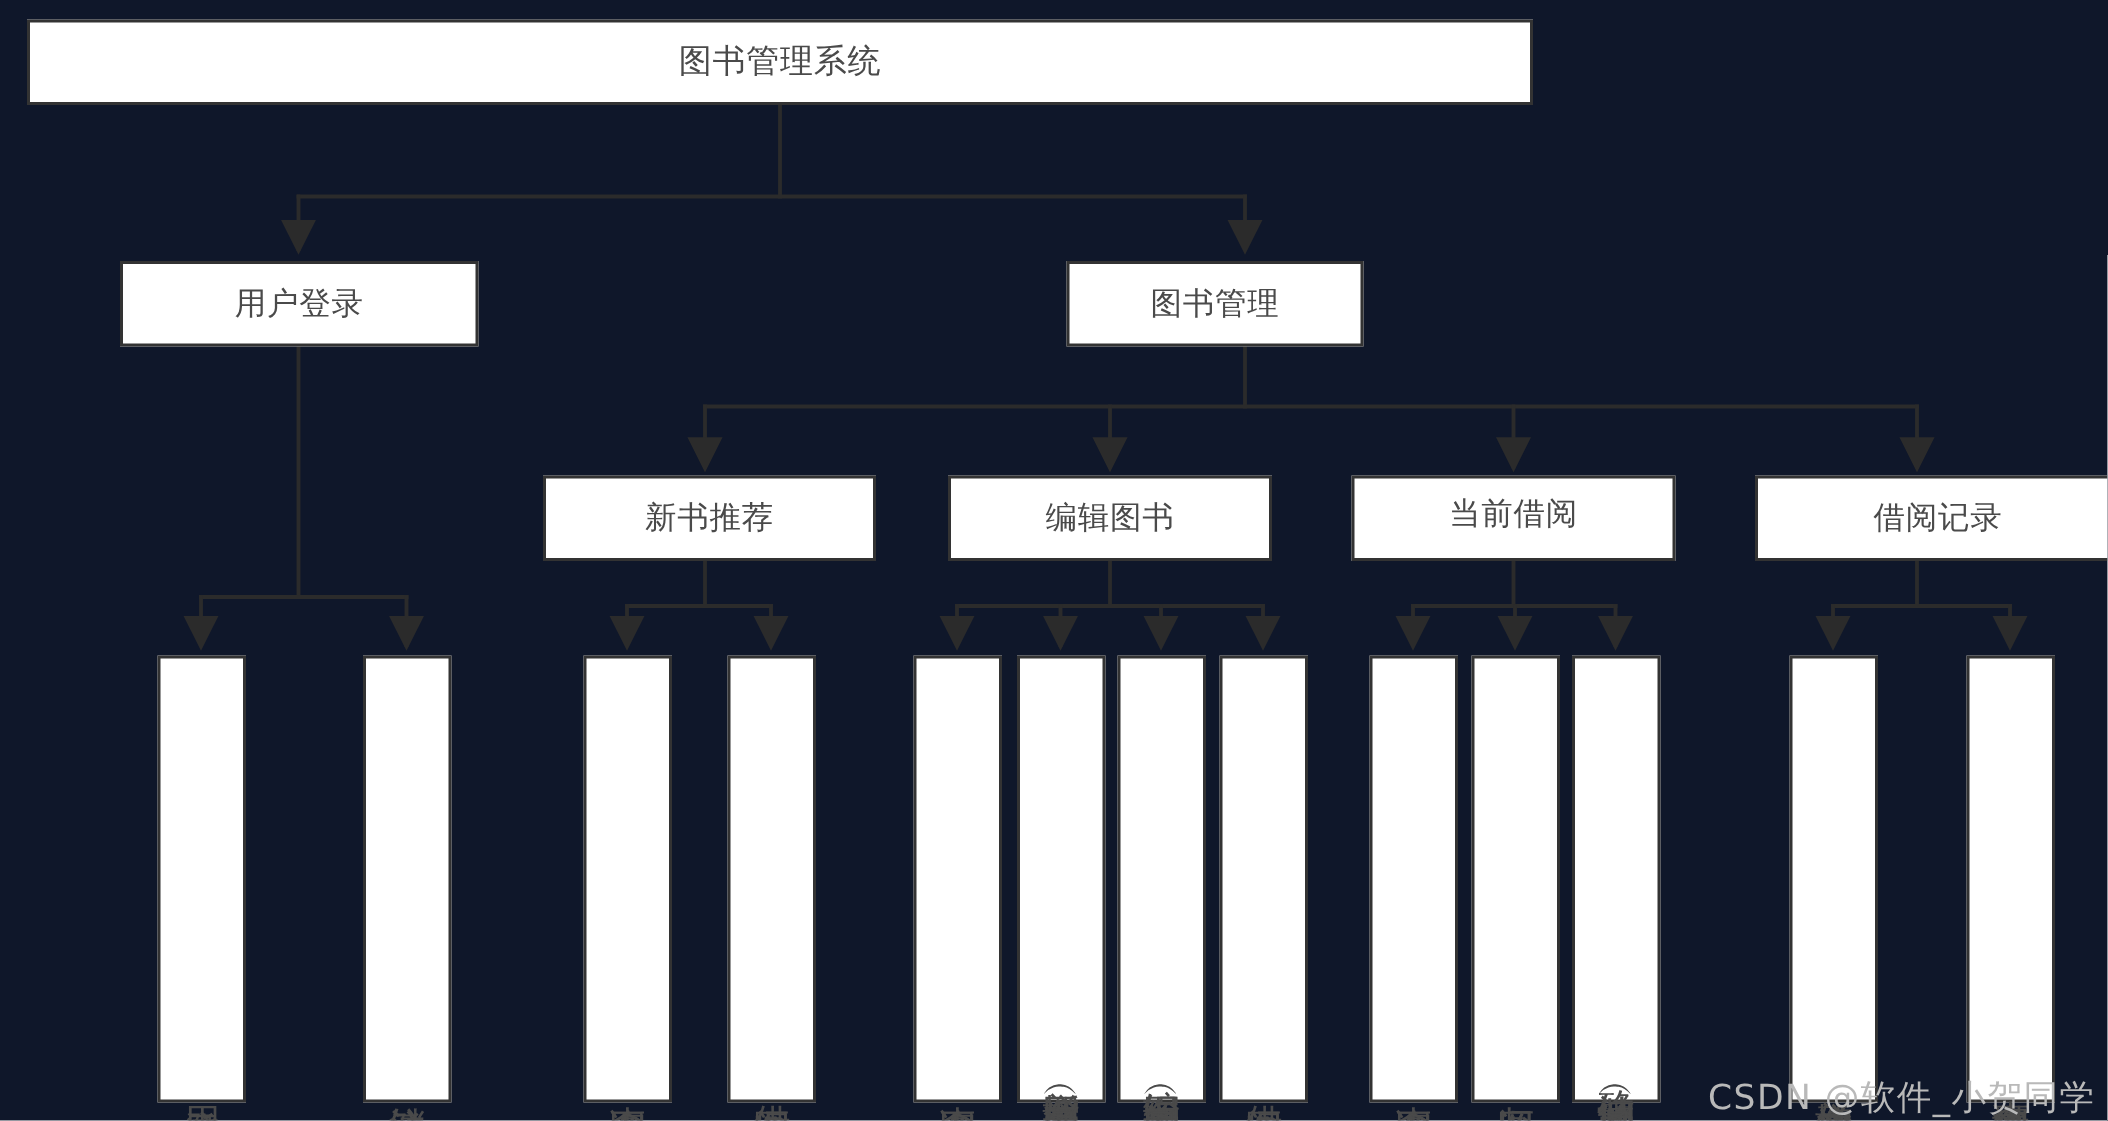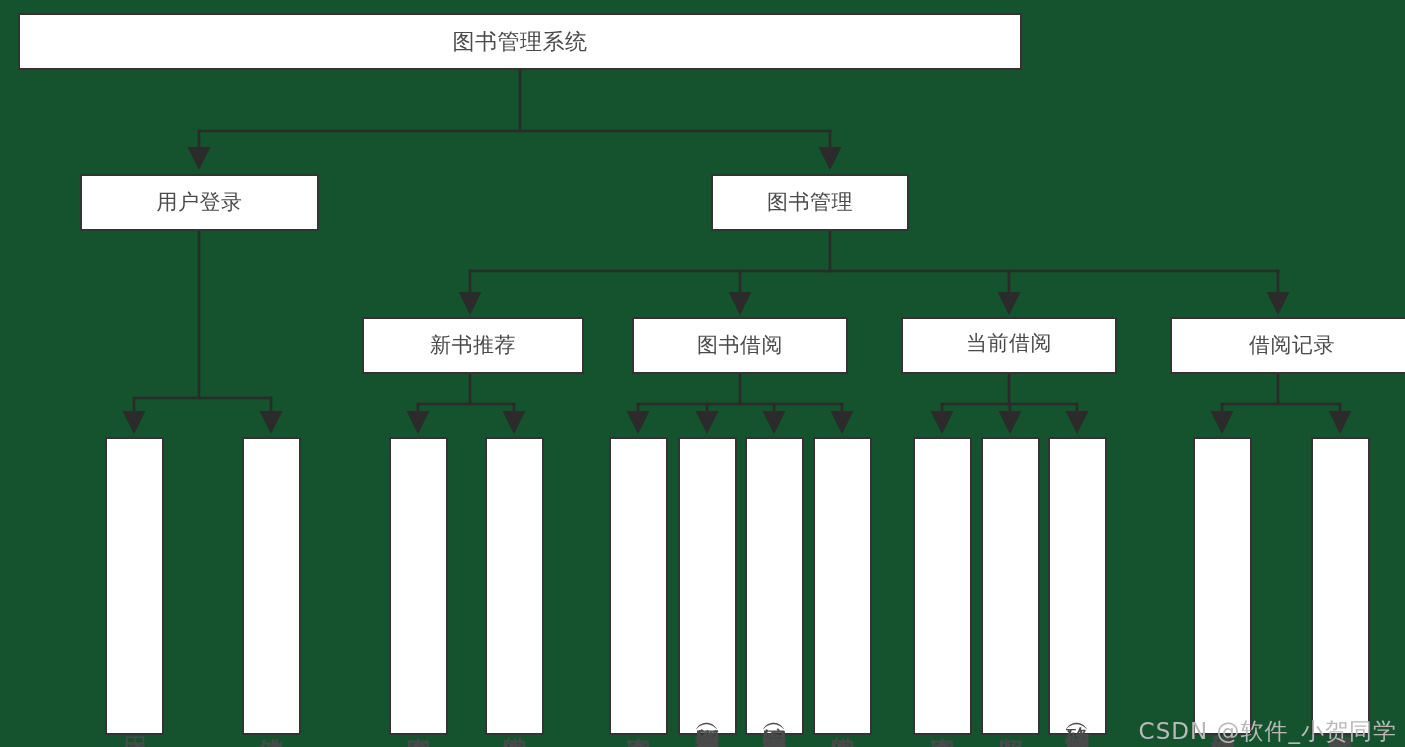--- a/index.html
+++ b/index.html
@@ -6,21 +6,21 @@
   html,body{margin:0;padding:0;background:#ffffff;}
   body{
     font-family:"DejaVu Sans","Liberation Sans",sans-serif;
     color:#3a3a3a;
     -webkit-font-smoothing:antialiased;
   }
   #canvas{
     position:relative;
     width:1405px;
     height:747px;
-    background:#14532d;
+    background:#0f172a;
     overflow:hidden;
   }
   
   #wires{
     position:absolute;
     left:0; top:0;
     width:1405px; height:747px;
     pointer-events:none;
   }
   
@@ -136,21 +136,21 @@
     <span class="label">用户登录</span>
   </div>
   <div class="node horiz" style="left:711px; top:174px; width:198px; height:57px;">
     <span class="label">图书管理</span>
   </div>
 
   <div class="node horiz" style="left:362px; top:317px; width:222px; height:57px;">
     <span class="label">新书推荐</span>
   </div>
   <div class="node horiz" style="left:632px; top:317px; width:216px; height:57px;">
-    <span class="label">图书借阅</span>
+    <span class="label">编辑图书</span>
   </div>
   <div class="node horiz" style="left:901px; top:317px; width:216px; height:57px;font-family:Liberation Mono, monospace;">
     <span class="label">当前借阅</span>
   </div>
   <div class="node horiz" style="left:1170px; top:317px; width:244px; height:57px;">
     <span class="label">借阅记录</span>
   </div>
 
   <div class="node vert" style="left:105px; top:437px; width:59px; height:298px;">
     <span class="label">用户登录</span>

